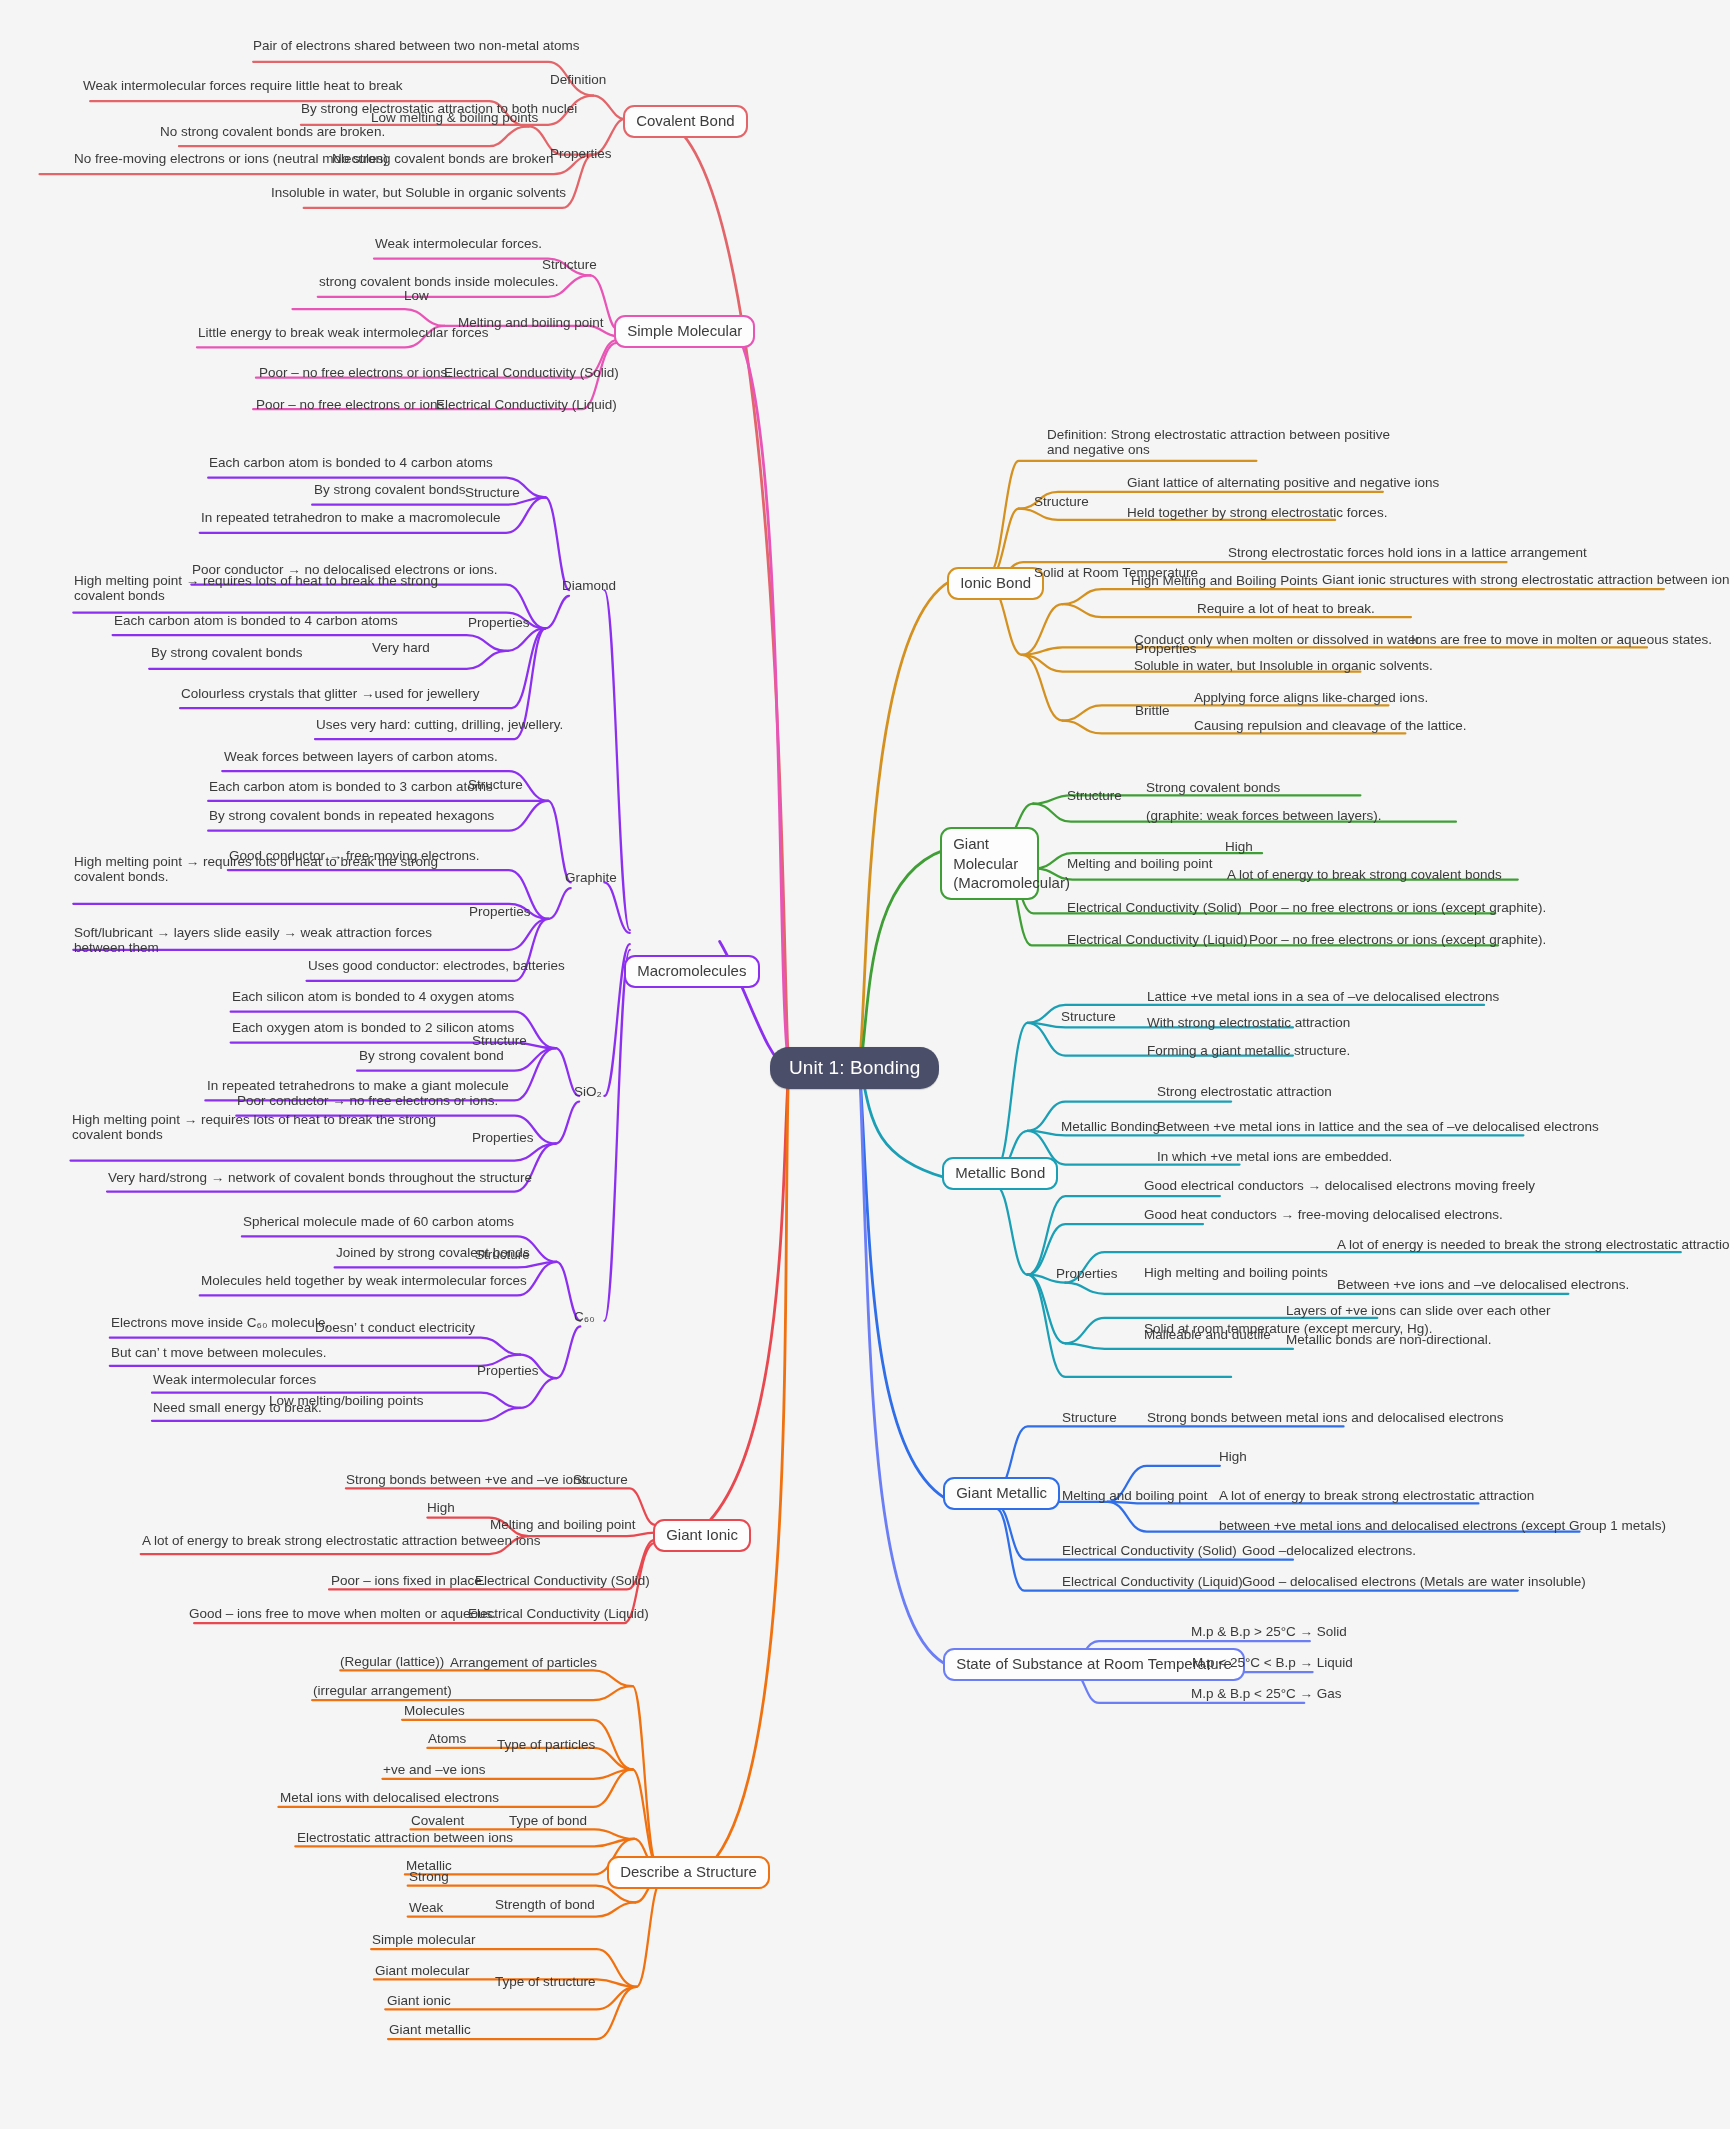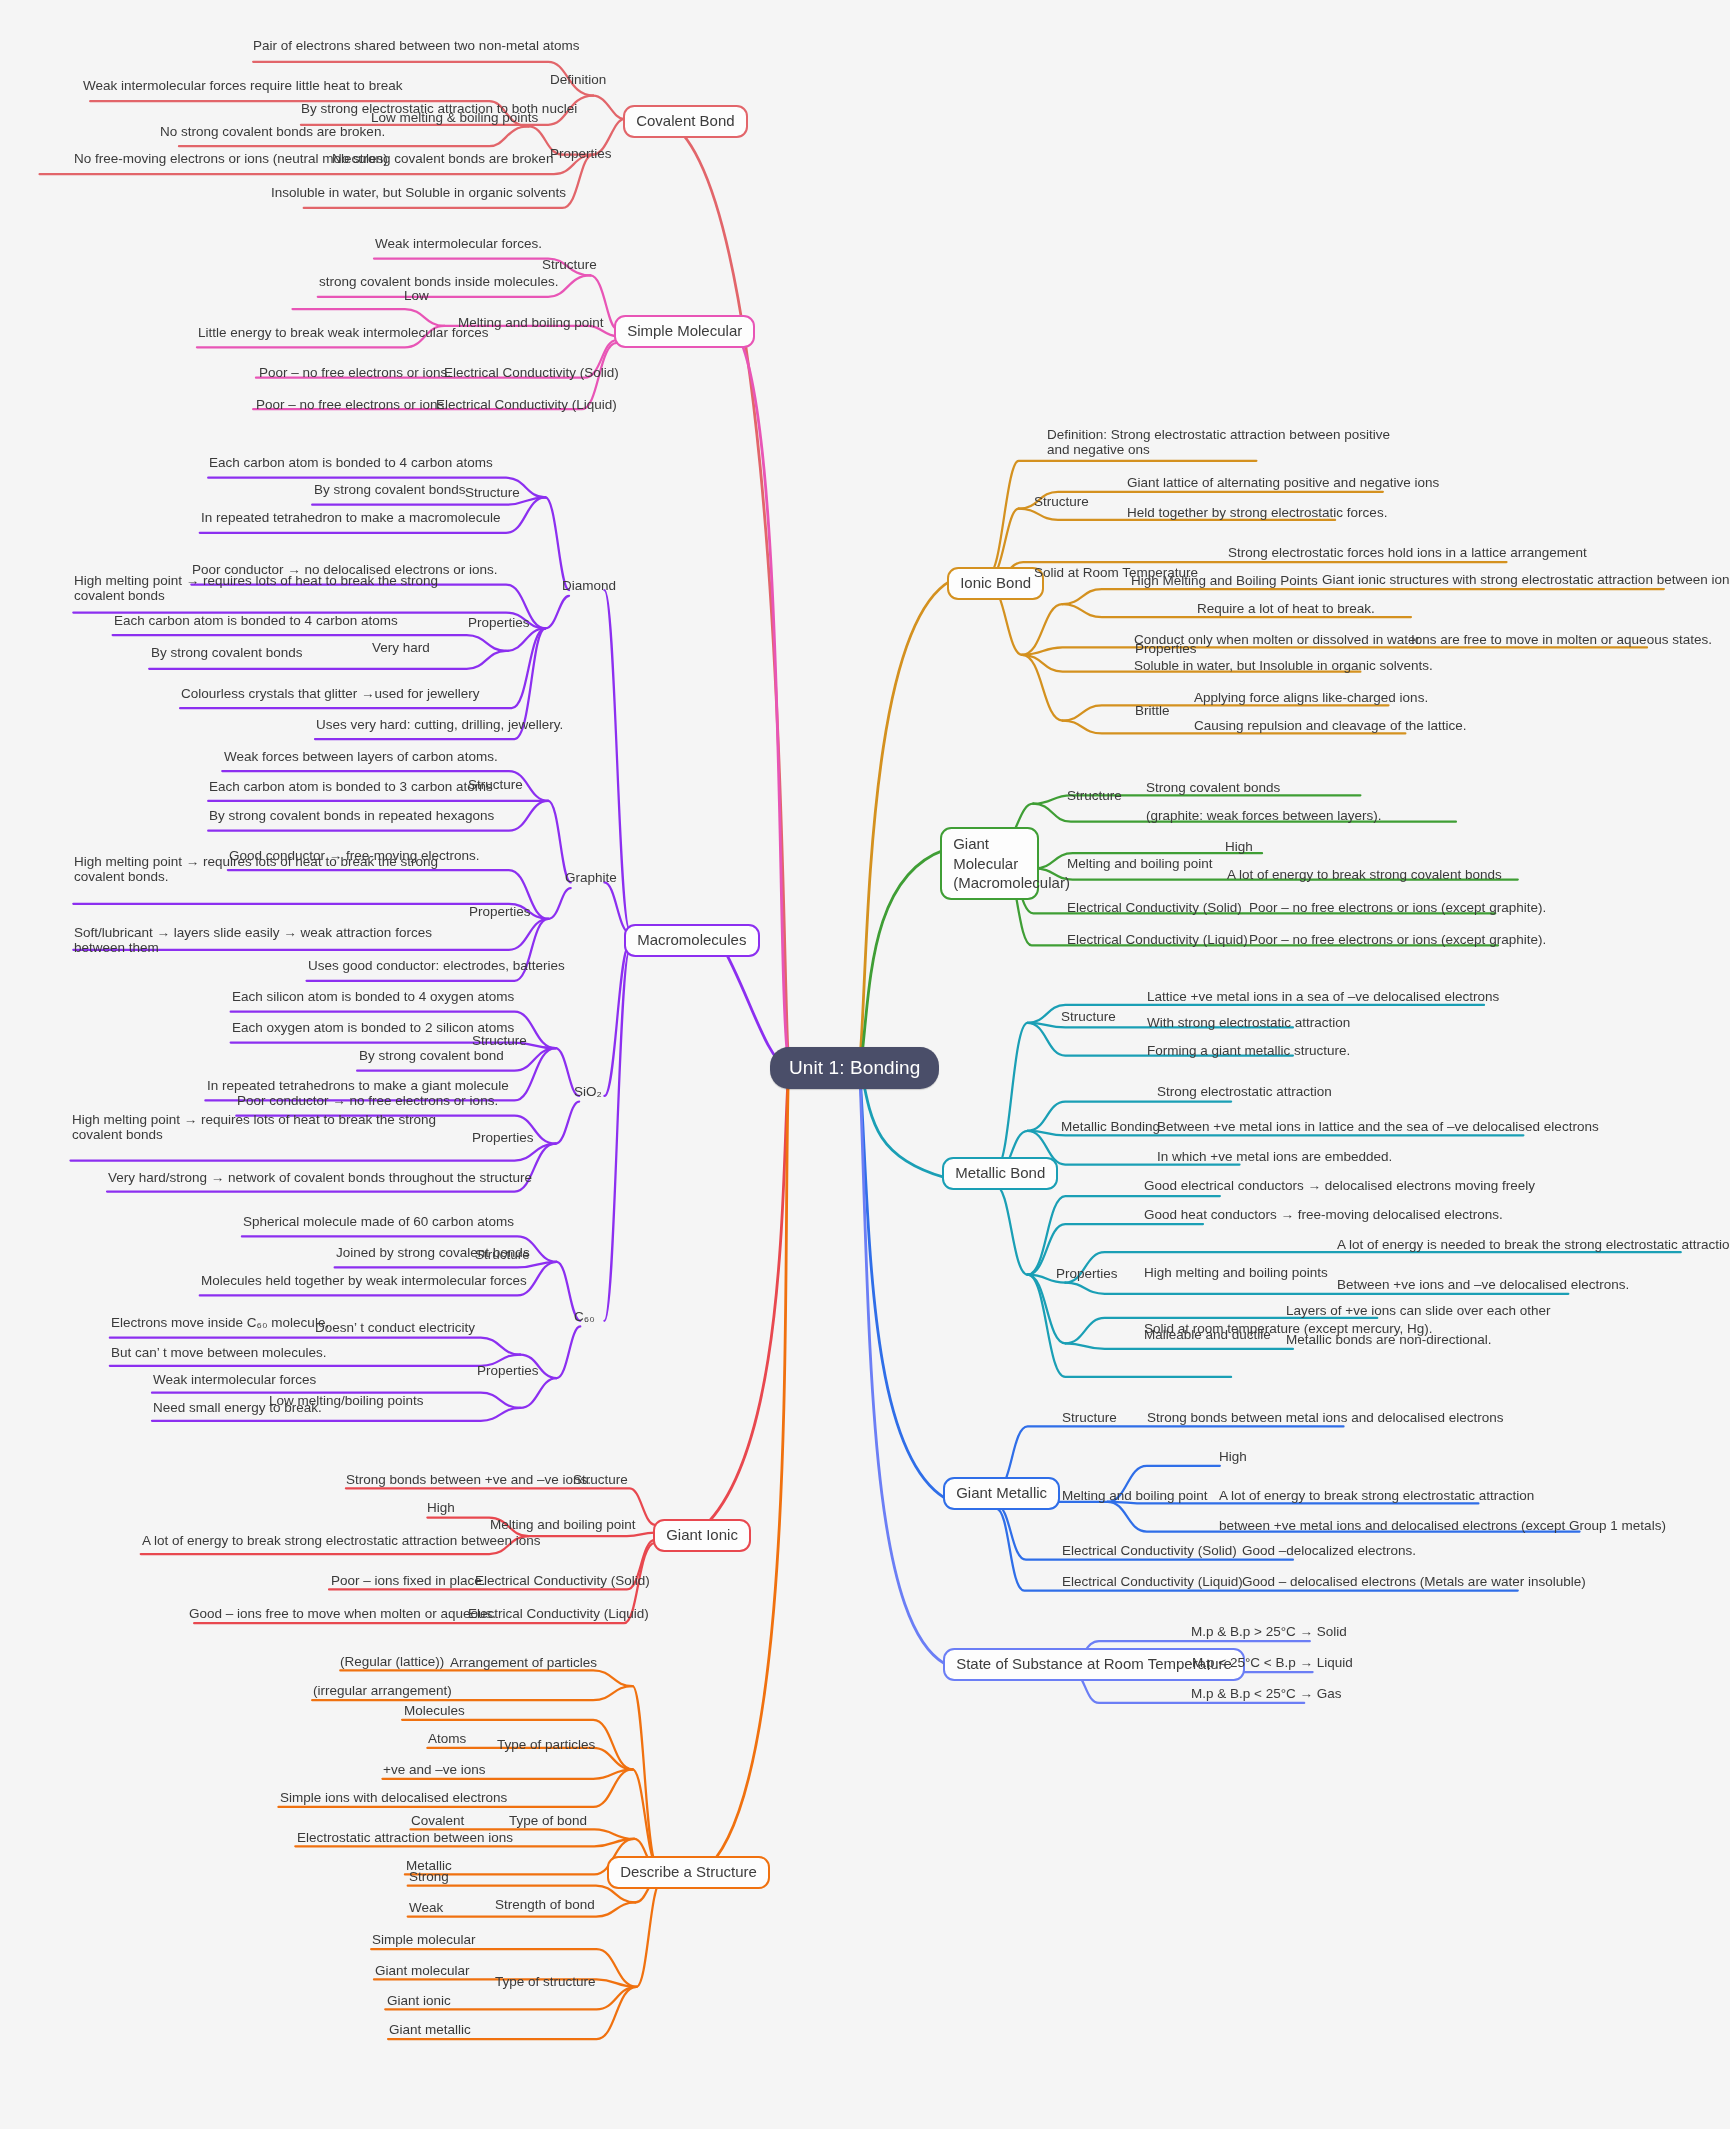--- a/index.html
+++ b/index.html
@@ -51,21 +51,21 @@
     position:absolute;
     font-size:13.5px;
     color:#3a3a3a;
     white-space:nowrap;
   }
   .tx.wrap{white-space:normal;}
 
   
   .c-covalent{border-color:#e2656a;}
   .c-simple{border-color:#e855b6;}
-  .c-macro{border-color:#8c2ff0;}
+  .c-macro{border-color:#8c2ff0;margin-top:31px;}
   .c-gionic{border-color:#e8484f;}
   .c-describe{border-color:#f0710f;}
   .c-ionic{border-color:#d4911f;}
   .c-gmol{border-color:#3f9e35;}
   .c-metallic{border-color:#1a9fb5;}
   .c-gmetal{border-color:#2f6ee8;}
   .c-state{border-color:#6b7ef5;}
 </style>
 </head>
 <body>
@@ -373,21 +373,21 @@
   <div class="tx" style="left:189px;top:1606px;">Good – ions free to move when molten or aqueous.</div>
 
   <div class="tx" style="left:450px;top:1655px;">Arrangement of particles</div>
   <div class="tx" style="left:340px;top:1654px;">(Regular (lattice))</div>
   <div class="tx" style="left:313px;top:1683px;">(irregular arrangement)</div>
 
   <div class="tx" style="left:497px;top:1737px;">Type of particles</div>
   <div class="tx" style="left:404px;top:1703px;">Molecules</div>
   <div class="tx" style="left:428px;top:1731px;">Atoms</div>
   <div class="tx" style="left:383px;top:1762px;">+ve and –ve ions</div>
-  <div class="tx" style="left:280px;top:1790px;">Simple ions with delocalised electrons</div>
+  <div class="tx" style="left:280px;top:1790px;">Metal ions with delocalised electrons</div>
 
   <div class="tx" style="left:509px;top:1813px;">Type of bond</div>
   <div class="tx" style="left:411px;top:1813px;">Covalent</div>
   <div class="tx" style="left:297px;top:1830px;">Electrostatic attraction between ions</div>
   <div class="tx" style="left:406px;top:1858px;">Metallic</div>
 
   <div class="tx" style="left:495px;top:1897px;">Strength of bond</div>
   <div class="tx" style="left:409px;top:1869px;">Strong</div>
   <div class="tx" style="left:409px;top:1900px;">Weak</div>
 

